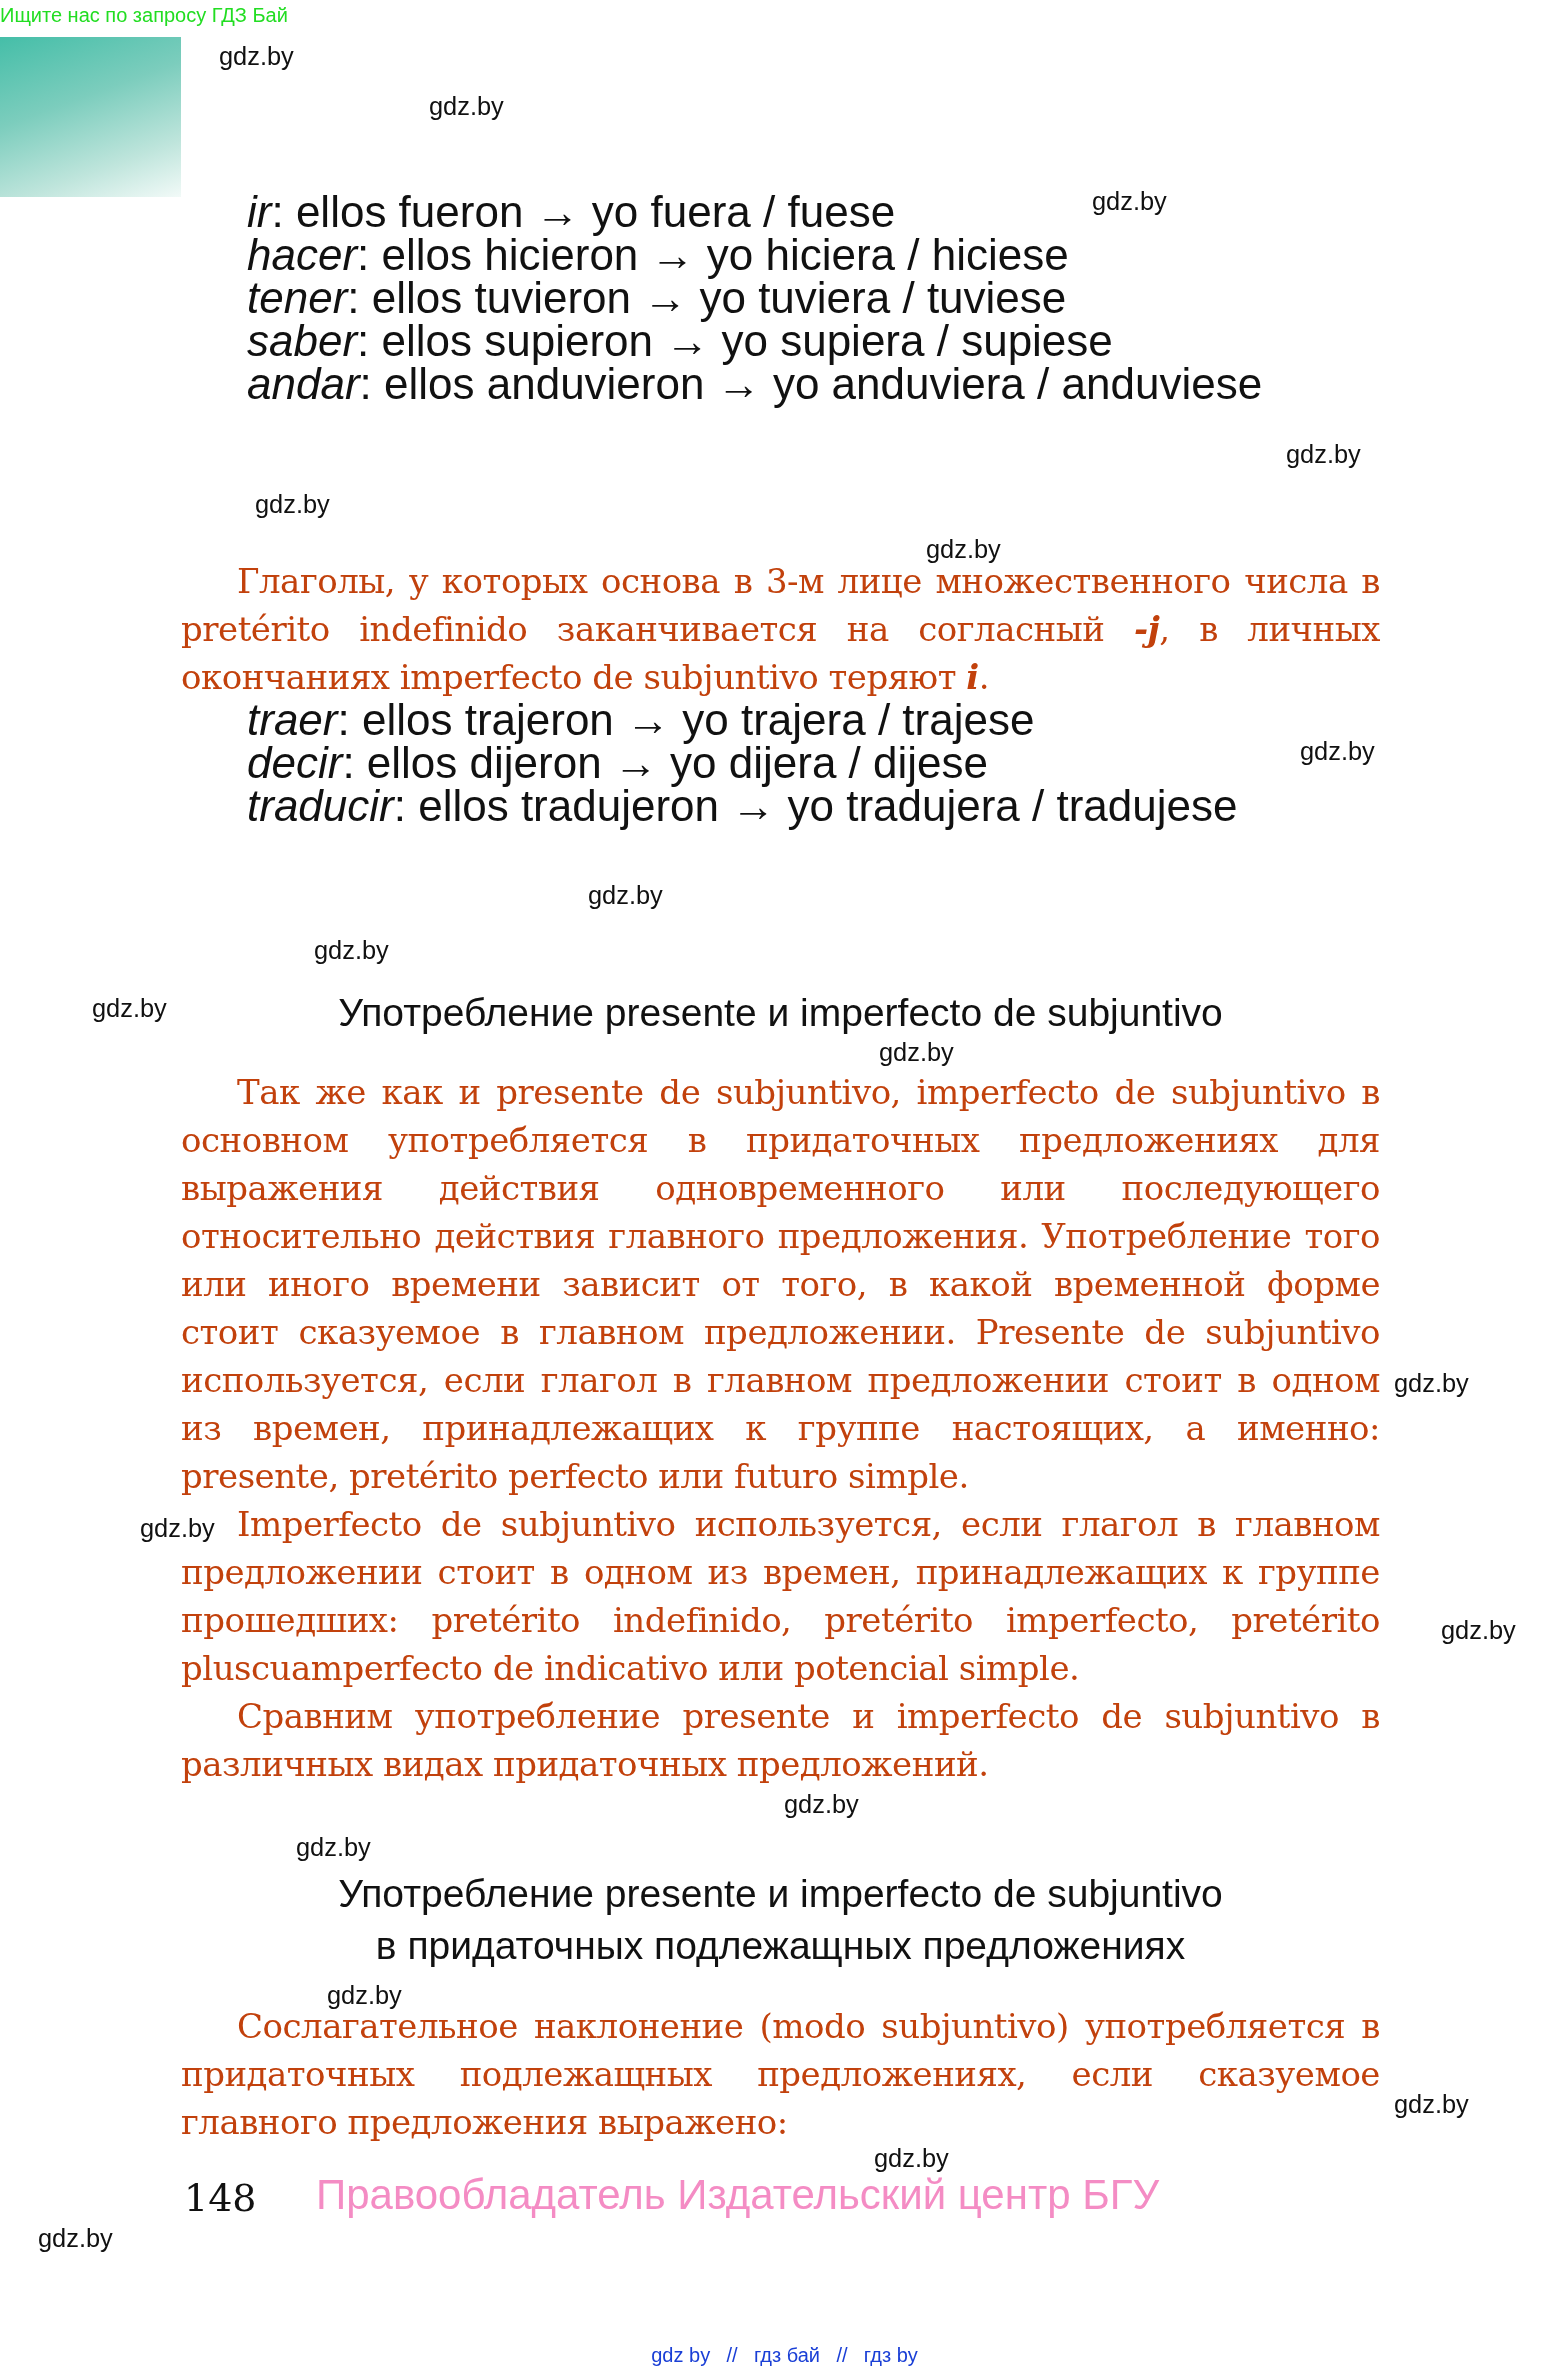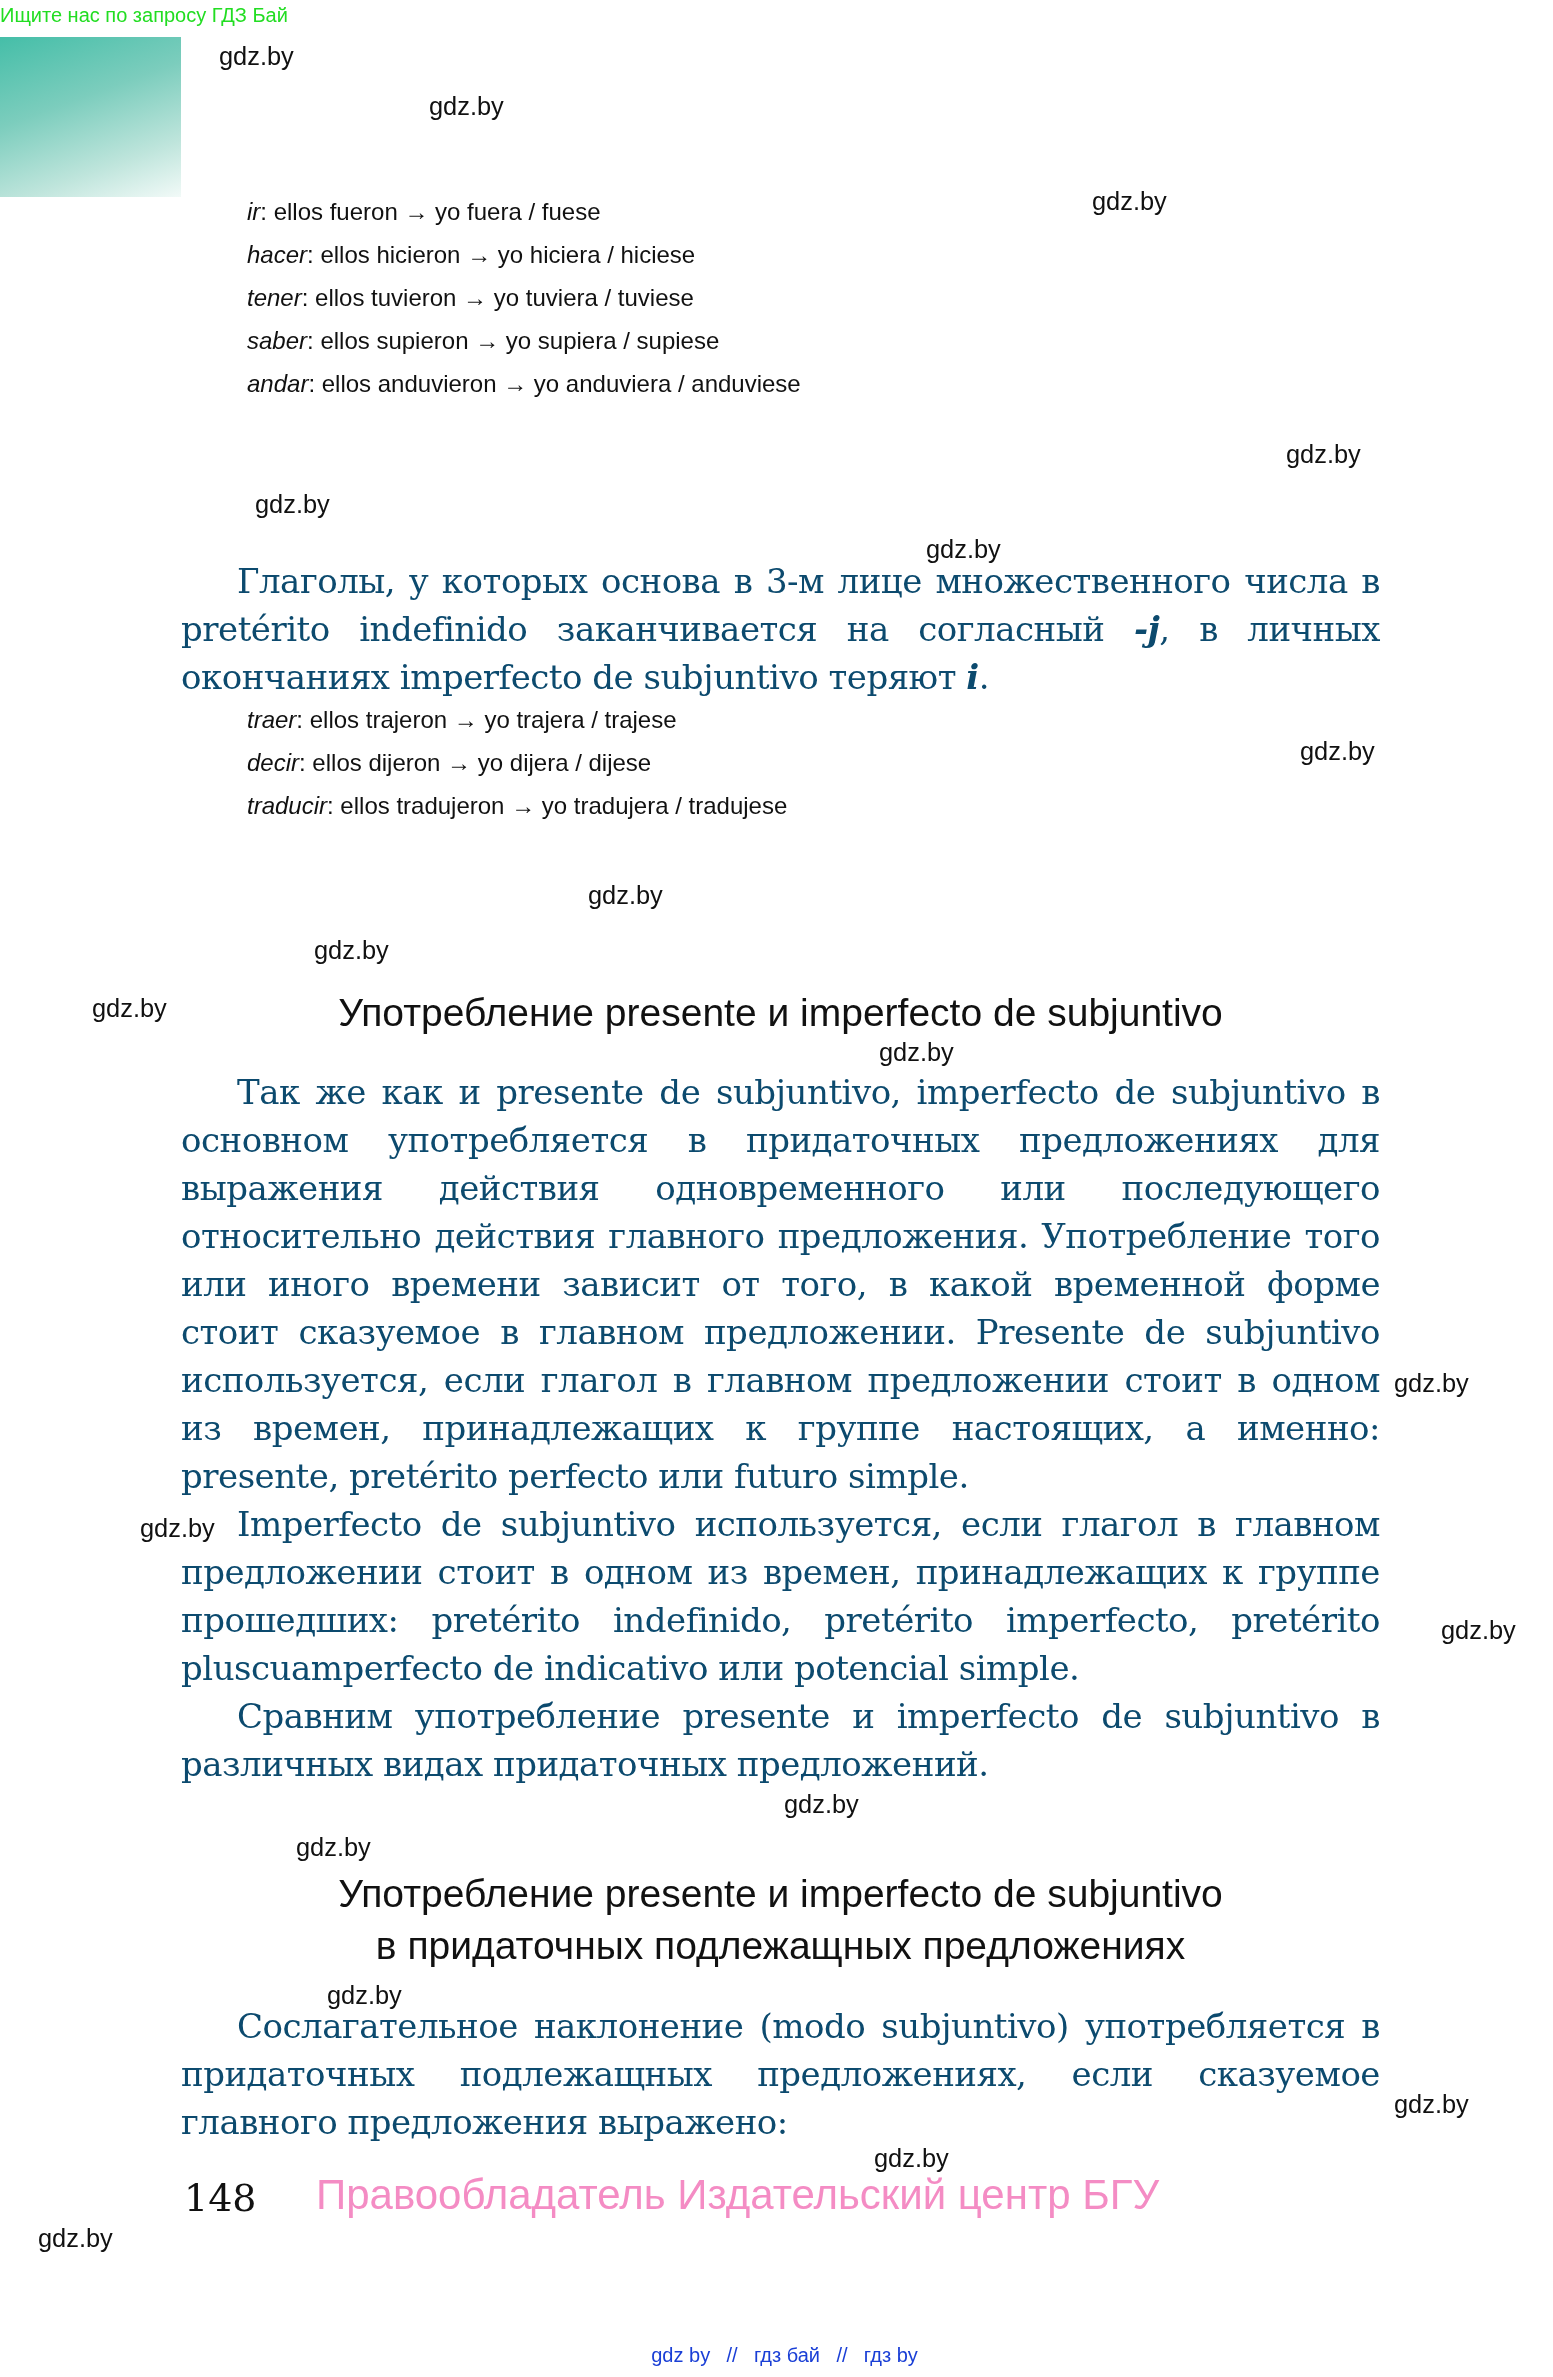--- a/index.html
+++ b/index.html
@@ -2,23 +2,23 @@
 <html style="font-size:14.5px"><head>
 <meta charset="utf-8">
 <style>
   html, body { margin: 0; padding: 0; background: #ffffff; }
   body { width: 1553px; height: 2377px; position: relative; overflow: hidden; color: #111; }
   .abs { position: absolute; }
   .top-banner { left: 0; width: 1377px; top: 3.6px; text-align: left; font-family: "Liberation Sans", sans-serif; font-size: 20px; color: #22dd22; }
   .corner { left: 0; top: 37px; width: 181px; height: 160px;
     background: linear-gradient(160deg, #45bea8 0%, #7ccdbd 40%, #bfe5dc 75%, #f2faf8 100%); }
   .wm { font-family: "Liberation Sans", sans-serif; font-size: 25.4px; color: #111; line-height: 1; white-space: nowrap; }
-  .ex { font-family: "Liberation Sans", sans-serif; font-size: 24px; line-height: 43px; white-space: nowrap; color: #111; }
+  .ex { font-family: "Liberation Sans", sans-serif; font-size: 44px; line-height: 43px; white-space: nowrap; color: #111; }
   .ex i { font-style: italic; }
-  .para { font-family: "DejaVu Serif", serif; font-size: 34px; line-height: 48px; text-align: justify; color: #0c4a6e; letter-spacing: -0.5px; }
+  .para { font-family: "DejaVu Serif", serif; font-size: 34px; line-height: 48px; text-align: justify; color: #c2410c; letter-spacing: -0.5px; }
   .para .ind { display: inline-block; width: 56px; }
   .heading { font-family: "Liberation Sans", sans-serif; font-size: 39px; line-height: 52px; text-align: center; color: #111; }
   .page-num { font-family: "DejaVu Serif", serif; font-size: 38px; color: #111; }
   .copyright { font-family: "Liberation Sans", sans-serif; font-size: 42px; color: #f48cc4; white-space: nowrap; }
   .footer-links { left: 0; width: 1553px; top: 2344px; text-align: center; font-family: "Liberation Sans", sans-serif; font-size: 20px; color: #1a3fd6; padding-left: 8px; }
   .footer-links span { margin: 0 5.4px; }
 </style>
 </head>
 <body>
 

